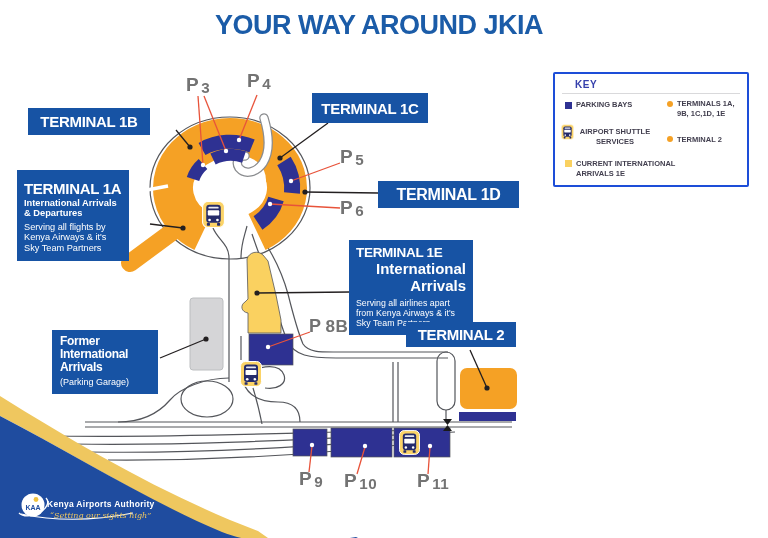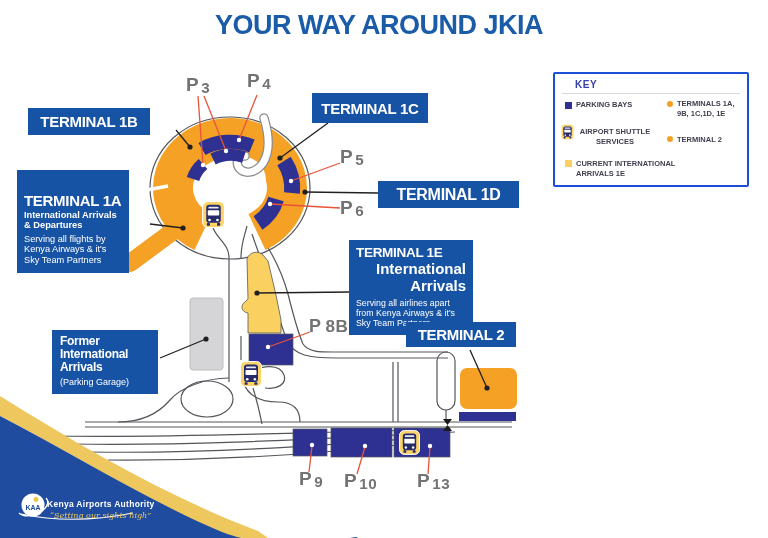--- a/index.html
+++ b/index.html
@@ -199,21 +199,21 @@
     <div class="key-item" style="left:122px;top:25px;width:68px;">TERMINALS 1A, 9B, 1C,1D, 1E</div>
 
     <span class="dot-orange" style="left:112px;top:62px;"></span>
     <div class="key-item" style="left:122px;top:61px;width:68px;">TERMINAL 2</div>
   </div>
 
   <div class="abs tbox center" style="left:28px;top:108px;width:122px;height:27px;">
     <span class="tname" style="font-size:15px;">TERMINAL 1B</span>
   </div>
 
-  <div class="abs tbox" style="left:17px;top:170px;width:112px;padding:22px 7px 7px;">
+  <div class="abs tbox" style="left:17px;top:170px;width:112px;padding:10px 7px 7px;">
     <div class="tname" style="font-size:15px;">TERMINAL 1A</div>
     <div class="tsub" style="font-size:9.3px;">International Arrivals &amp; Departures</div>
     <div class="tdesc" style="font-size:9.2px;">Serving all flights by Kenya Airways &amp; it's Sky Team Partners</div>
   </div>
 
   <div class="abs tbox center" style="left:312px;top:93px;width:116px;height:30px;">
     <span class="tname" style="font-size:15px;">TERMINAL 1C</span>
   </div>
 
   <div class="abs tbox center" style="left:378px;top:181px;width:141px;height:27px;">
@@ -243,17 +243,17 @@
     <span>P</span><span class="pnum">5</span></div>
   <div class="abs plabel" style="left:340px;top:197px;">
     <span>P</span><span class="pnum">6</span></div>
   <div class="abs plabel" style="left:309px;top:316px;font-size:18px;">
     <span>P</span><span class="pnum pnum-lg">8B</span></div>
   <div class="abs plabel" style="left:299px;top:468px;">
     <span>P</span><span class="pnum">9</span></div>
   <div class="abs plabel" style="left:344px;top:470px;text-align:right;">
     <span>P</span><span class="pnum">10</span></div>
   <div class="abs plabel" style="left:417px;top:470px;">
-    <span>P</span><span class="pnum">13</span></div>
+    <span>P</span><span class="pnum">11</span></div>
 
   <div class="abs org-name">Kenya Airports Authority</div>
   <div class="abs slogan">“Setting our sights high”</div>
 </div>
 
 </body></html>

